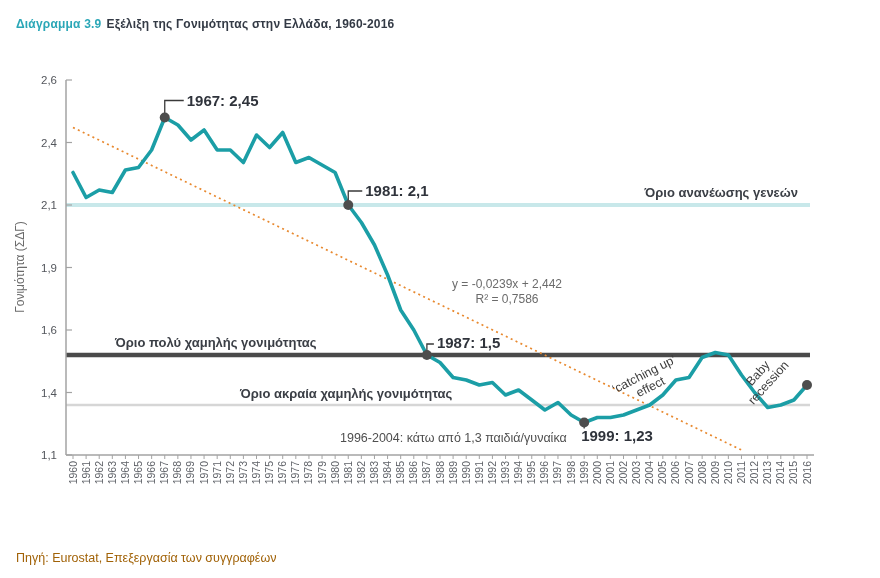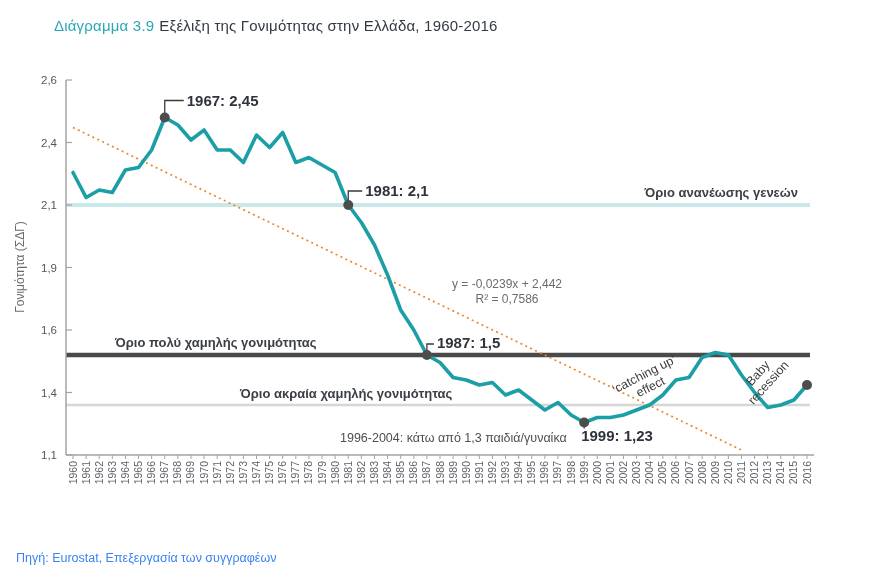--- a/index.html
+++ b/index.html
@@ -1,21 +1,21 @@
 <!DOCTYPE html>
 <html><head>
 <meta charset="utf-8">
 <style>
   html,body{margin:0;padding:0;background:#ffffff;}
   body{font-family:"Liberation Sans", sans-serif;}
   .page{position:relative;width:880px;height:578px;background:#ffffff;overflow:hidden;}
-  .title{position:absolute;left:16px;top:17px;font-size:15px;font-weight:400;letter-spacing:.2px;margin-left:38px;}
+  .title{position:absolute;left:16px;top:17px;font-size:12px;font-weight:700;letter-spacing:.2px;}
   .title .num{color:#2BA7B7;margin-right:5px;}
   .title .txt{color:#333A45;}
-  .footer{position:absolute;left:16px;top:551px;font-size:12.5px;color:#3b82f6;}
+  .footer{position:absolute;left:16px;top:551px;font-size:12.5px;color:#a16207;}
   svg{position:absolute;left:0;top:0;font-family:"Liberation Sans", sans-serif;}
   svg text{user-select:none;}
 </style>
 </head>
 <body>
 
 <div class="page">
   <div class="title">
     <span class="num">Διάγραμμα 3.9</span><span class="txt">Εξέλιξη της Γονιμότητας στην Ελλάδα, 1960-2016</span>
   </div>

